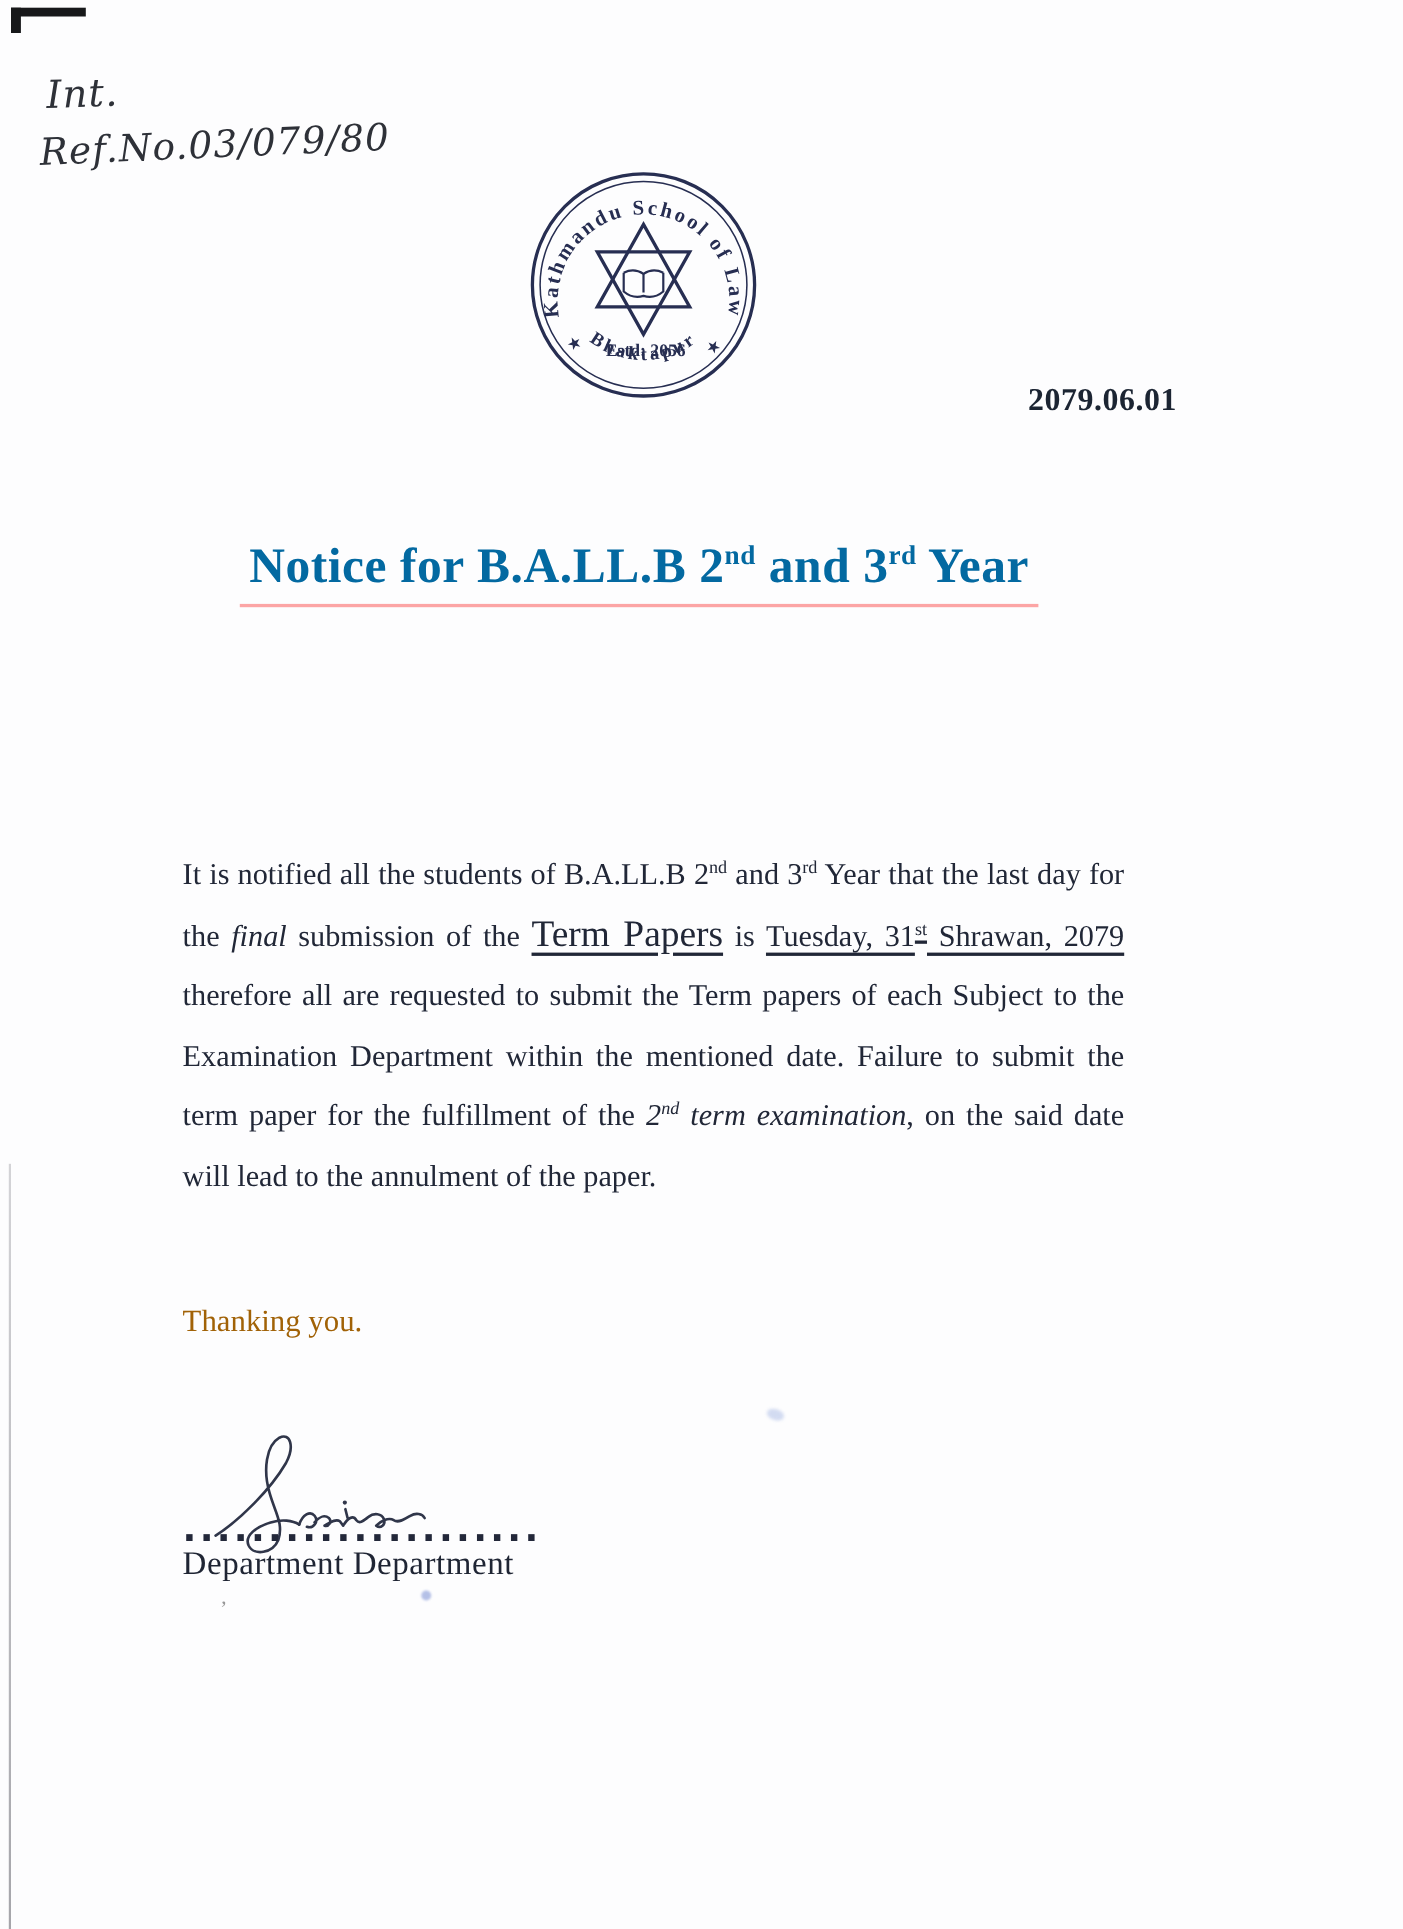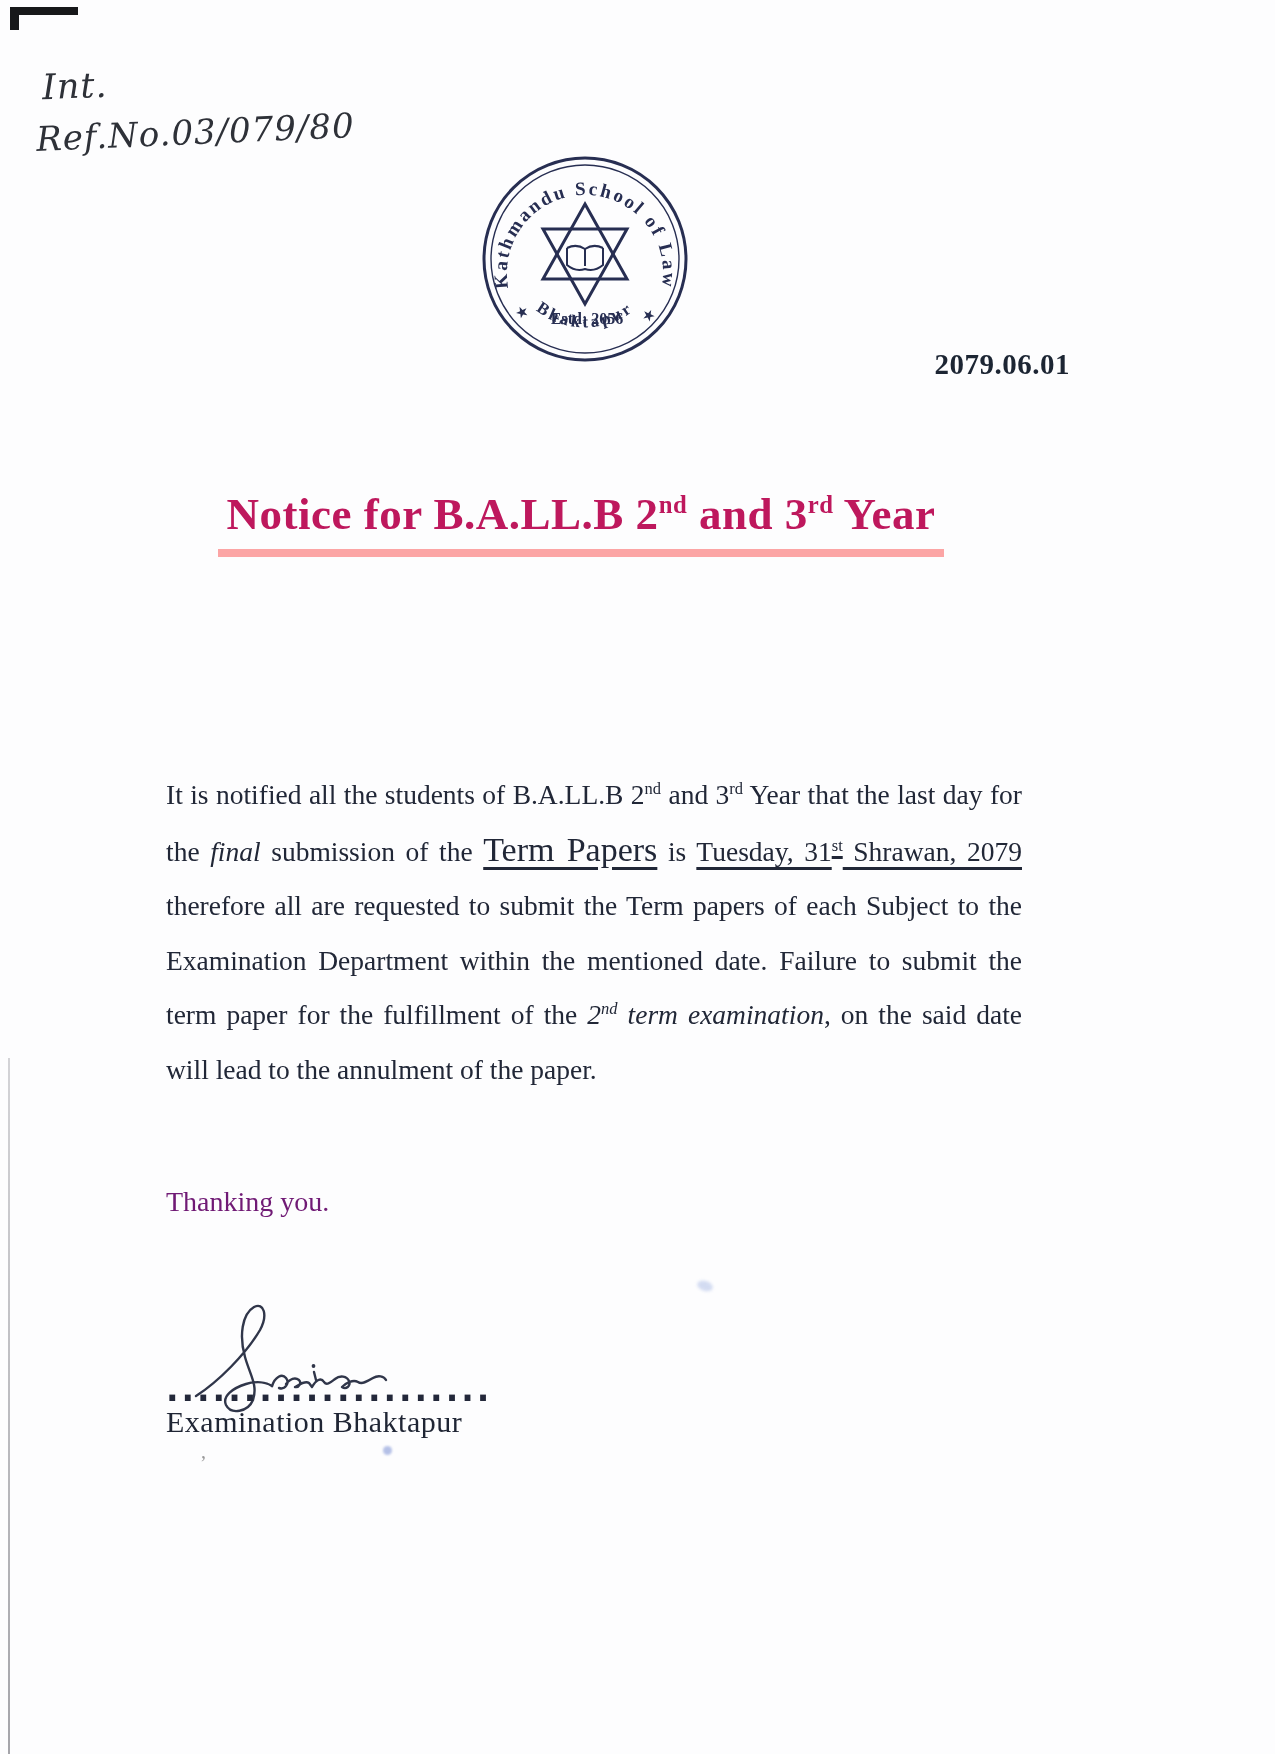--- a/index.html
+++ b/index.html
@@ -35,41 +35,41 @@
   
   .seal{position:absolute;left:478px;top:152px;}
 
   
   .date{position:absolute;right:205px;top:348px;font-size:29px;font-weight:bold;color:#1c2533;letter-spacing:.5px;}
 
   
   .title-wrap{position:absolute;left:166px;top:488px;width:830px;text-align:center;}
   .title{
     display:inline-block;
-    font-size:45px;font-weight:bold;color:#be185d;
+    font-size:45px;font-weight:bold;color:#0369a1;
     letter-spacing:.5px;
     padding:0 8px 9px 8px;
-    border-bottom:8px solid #fca5a5;
+    border-bottom:3px solid #fca5a5;
     white-space:nowrap;
   }
   .title .sup{vertical-align:super;font-size:55%;line-height:0;}
 
   
   .body-text{
     position:absolute;left:166px;top:768px;width:856px;
     font-size:27.5px;line-height:54.5px;
     text-align:justify;color:#212737;
   }
   .b{font-weight:normal;}
   .i{font-style:italic;}
   .u{text-decoration:underline;text-decoration-thickness:2.5px;text-underline-offset:6px;}
   .sup{vertical-align:super;font-size:60%;line-height:0;}
   .lg{font-size:34px;}
 
-  .thanks{position:absolute;left:166px;top:1186px;font-size:28px;color:#701a75;}
+  .thanks{position:absolute;left:166px;top:1186px;font-size:28px;color:#a16207;}
 
   
   .signature-svg{position:absolute;left:182px;top:1298px;overflow:visible;}
   .dotted-line{position:absolute;left:166px;top:1370px;font-size:33px;font-weight:bold;
     color:#23283a;letter-spacing:3px;font-family:"DejaVu Sans", sans-serif;}
   .dept{position:absolute;left:166px;top:1405px;font-size:30px;color:#1f2534;letter-spacing:.5px;}
 </style>
 </head>
 <body>
 
@@ -128,15 +128,15 @@
 
   <svg class="signature-svg" width="215" height="115" viewBox="0 0 215 115">
     <g stroke="#30364a" stroke-width="2.4" fill="none" stroke-linecap="round" stroke-linejoin="round">
       <path d="M 14 98 C 36 84 64 56 78 32 C 86 17 82 4 72 9 C 60 16 57 38 63 59 C 68 77 76 87 71 102 C 66 114 49 117 44 107 C 40 98 51 90 64 86 C 74 83 84 84 90 88"></path>
       <path d="M 90 88 C 93 79 100 75 104 80 C 108 85 103 92 97 90 M 104 86 C 108 81 113 79 117 82 C 120 85 117 90 113 89 C 117 87 123 82 127 85 L 130 89 M 132 74 L 134 82 M 130 89 C 134 82 139 79 142 84 C 145 88 149 84 153 81 C 158 77 165 78 167 83 C 169 88 164 92 160 89 C 164 85 171 81 176 84 C 180 87 186 83 191 80 C 196 77 202 78 204 82"></path>
     </g>
     <circle cx="131.5" cy="68" r="1.9" fill="#30364a"></circle>
   </svg>
 
   <div class="dotted-line">.....................</div>
-  <div class="dept">Examination Bhaktapur</div>
+  <div class="dept">Department Department</div>
 
 </div>
 
 </body></html>

